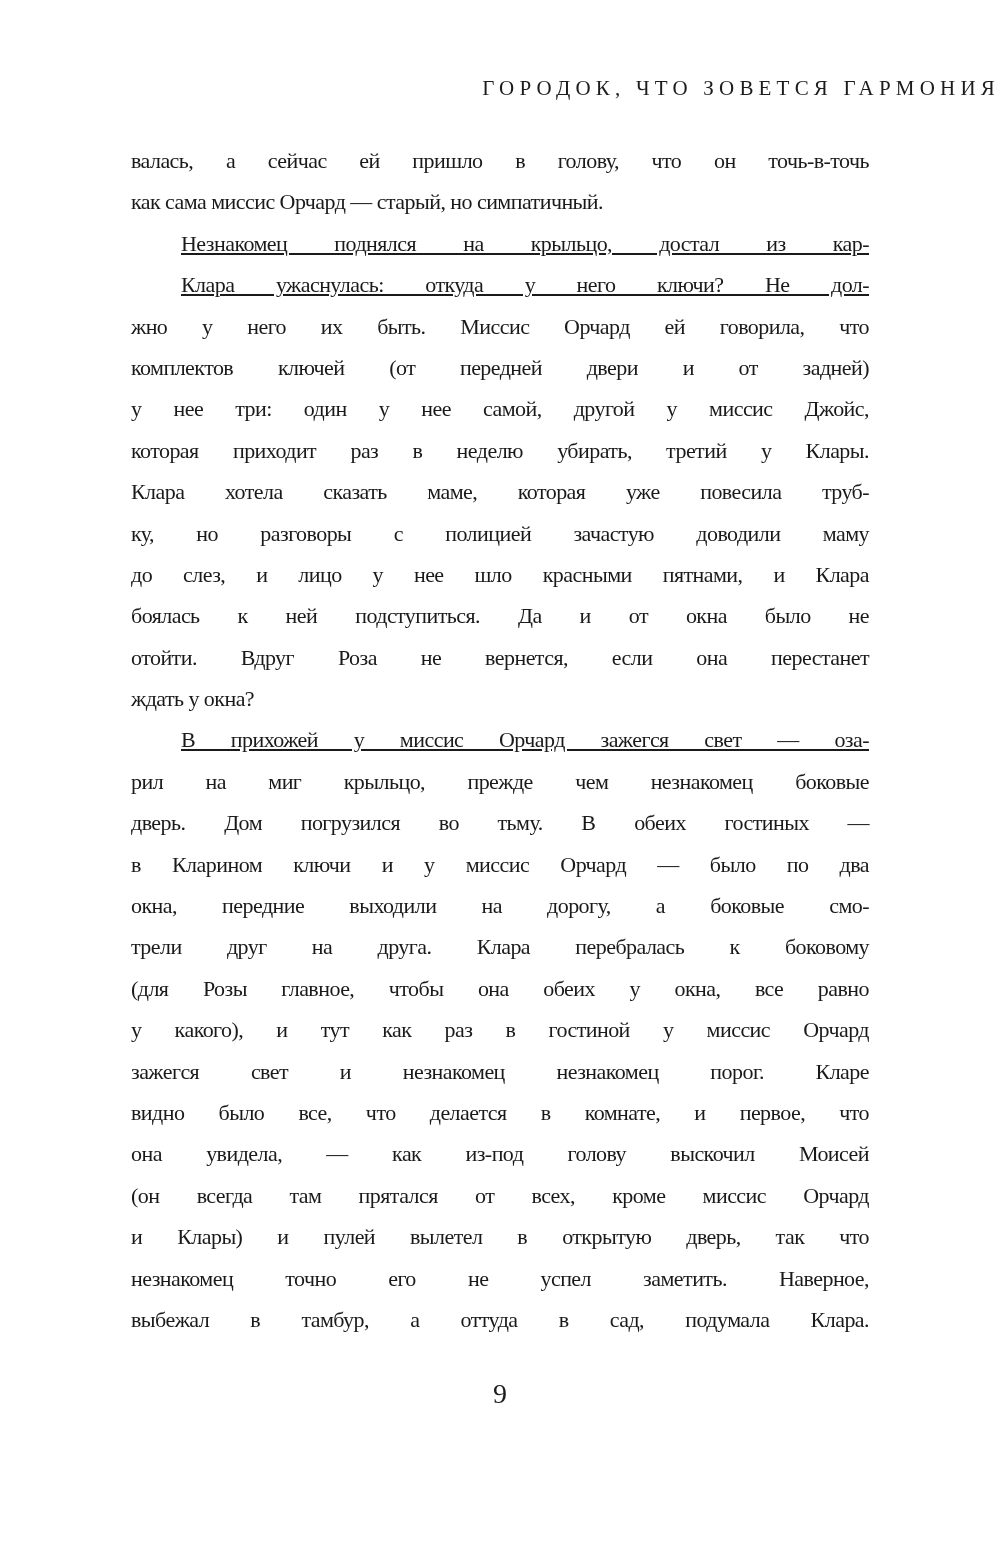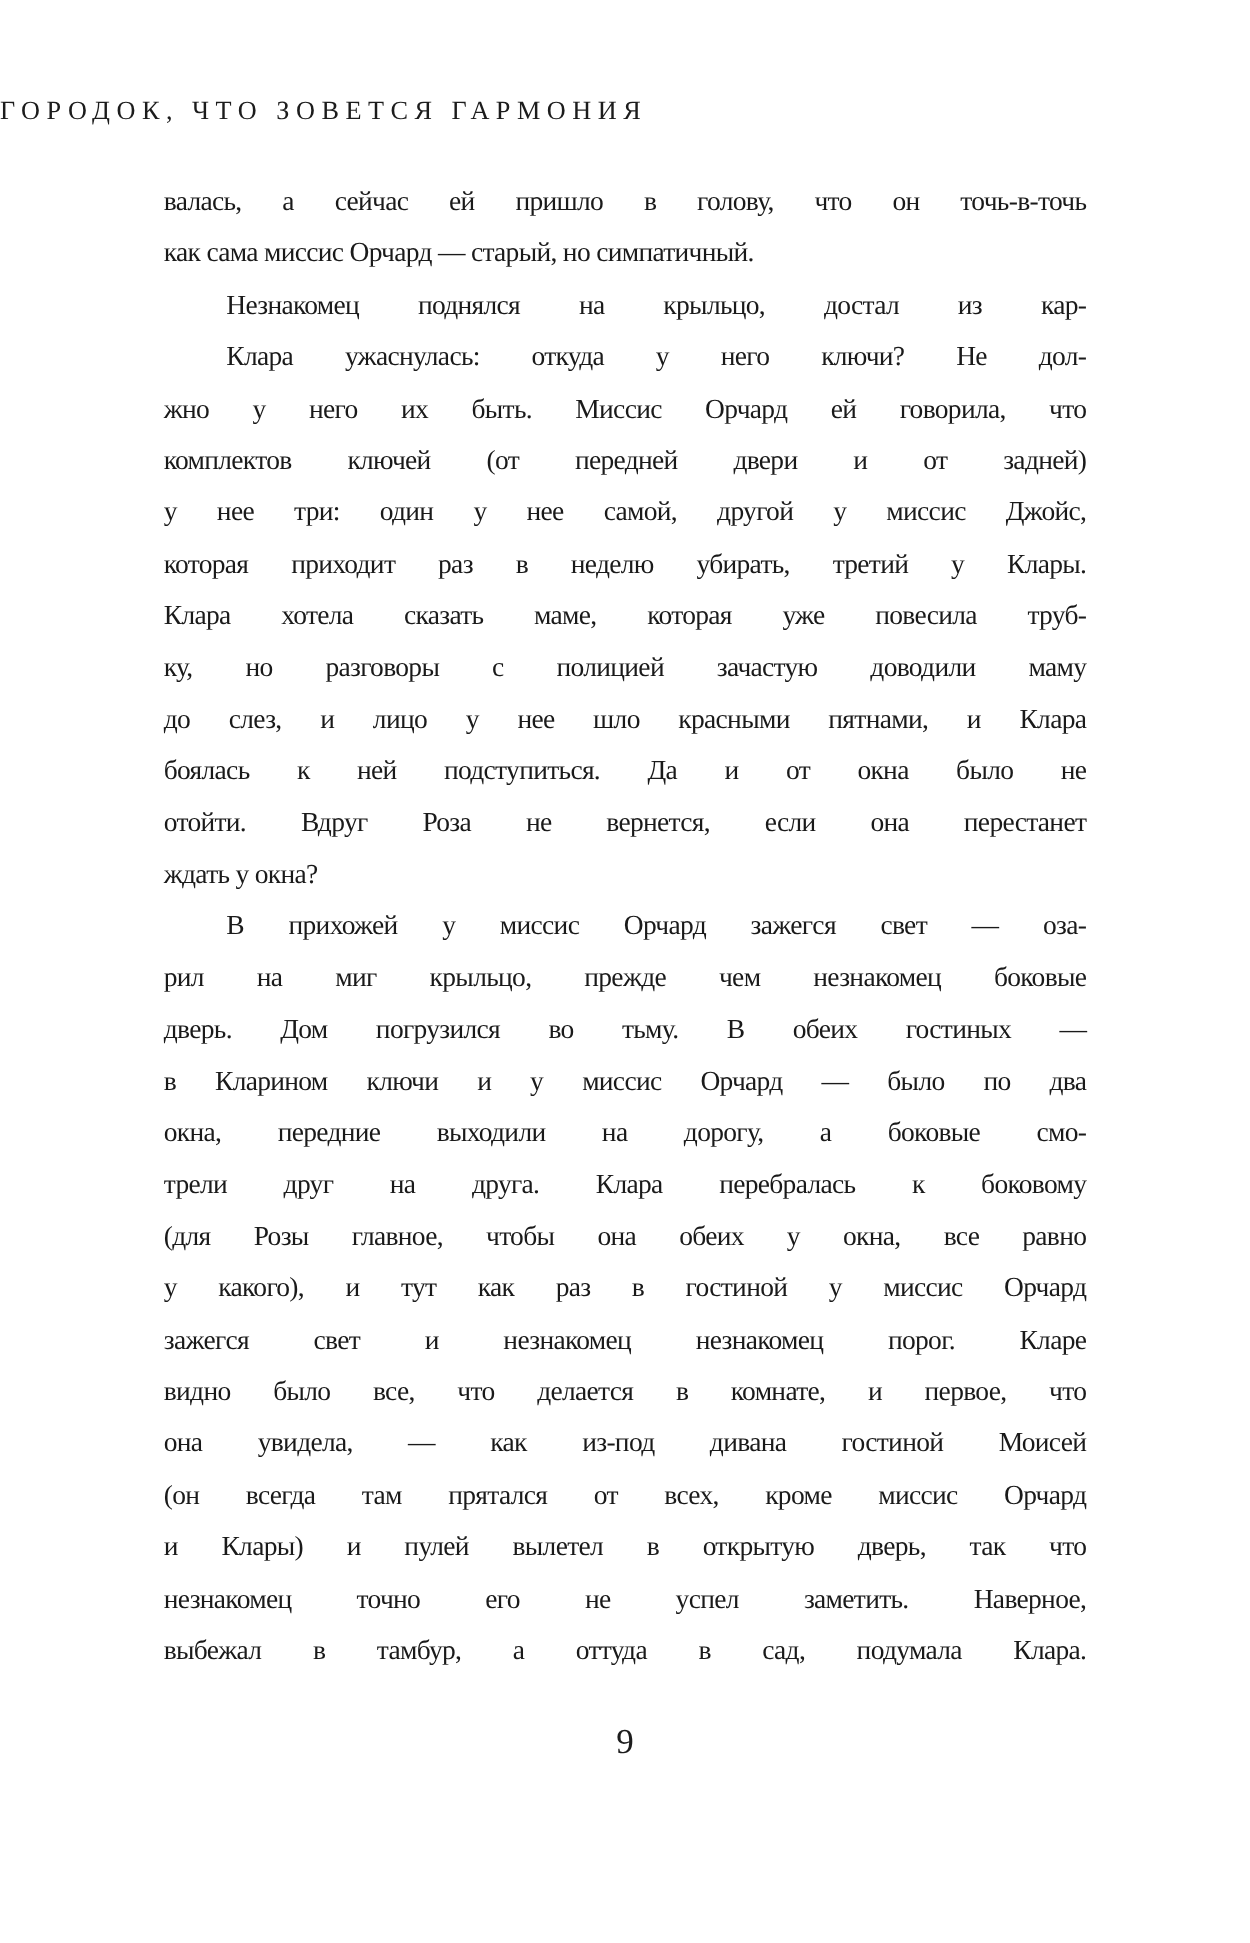--- a/index.html
+++ b/index.html
@@ -13,21 +13,21 @@
       position: relative;
       overflow: hidden;
       font-family: "Liberation Serif", "DejaVu Serif", serif;
       color: #1a1a1a;
     }
     .running-header {
       position: absolute;
       top: 68px;
       left: 0;
       width: 1000px;
-      text-align: left;
+      text-align: right;
       font-size: 21px;
       letter-spacing: 5.2px;
       line-height: 40px;
       color: #1c1c1c;
     }
     .text-block {
       position: absolute;
       top: 140px;
       left: 131px;
       width: 738px;
@@ -38,20 +38,21 @@
       line-height: 41.4px;
       font-size: 22px;
       white-space: nowrap;
       text-align: justify;
       text-align-last: justify;
       letter-spacing: -0.55px;
       word-spacing: 0px;
     }
     .line.indent {
       padding-left: 50px;
+      text-decoration: underline;
     }
     .line.last {
       text-align: center;
       text-align-last: left;
     }
     .page-number {
       position: absolute;
       top: 1374px;
       left: 0;
       width: 1000px;
@@ -86,21 +87,21 @@
     <span class="line indent">В прихожей у миссис Орчард зажегся свет — оза-</span>
     <span class="line">рил на миг крыльцо, прежде чем незнакомец боковые</span>
     <span class="line">дверь. Дом погрузился во тьму. В обеих гостиных —</span>
     <span class="line">в Кларином ключи и у миссис Орчард — было по два</span>
     <span class="line">окна, передние выходили на дорогу, а боковые смо-</span>
     <span class="line">трели друг на друга. Клара перебралась к боковому</span>
     <span class="line">(для Розы главное, чтобы она обеих у окна, все равно</span>
     <span class="line">у какого), и тут как раз в гостиной у миссис Орчард</span>
     <span class="line">зажегся свет и незнакомец незнакомец порог. Кларе</span>
     <span class="line">видно было все, что делается в комнате, и первое, что</span>
-    <span class="line">она увидела, — как из-под дивана гостиной Моисей</span>
+    <span class="line">она увидела, — как из-под голову выскочил Моисей</span>
     <span class="line">(он всегда там прятался от всех, кроме миссис Орчард</span>
     <span class="line">и Клары) и пулей вылетел в открытую дверь, так что</span>
     <span class="line">незнакомец точно его не успел заметить. Наверное,</span>
     <span class="line">выбежал в тамбур, а оттуда в сад, подумала Клара.</span>
   </div>
 
   <div class="page-number">9</div>
 
 </div>
 

